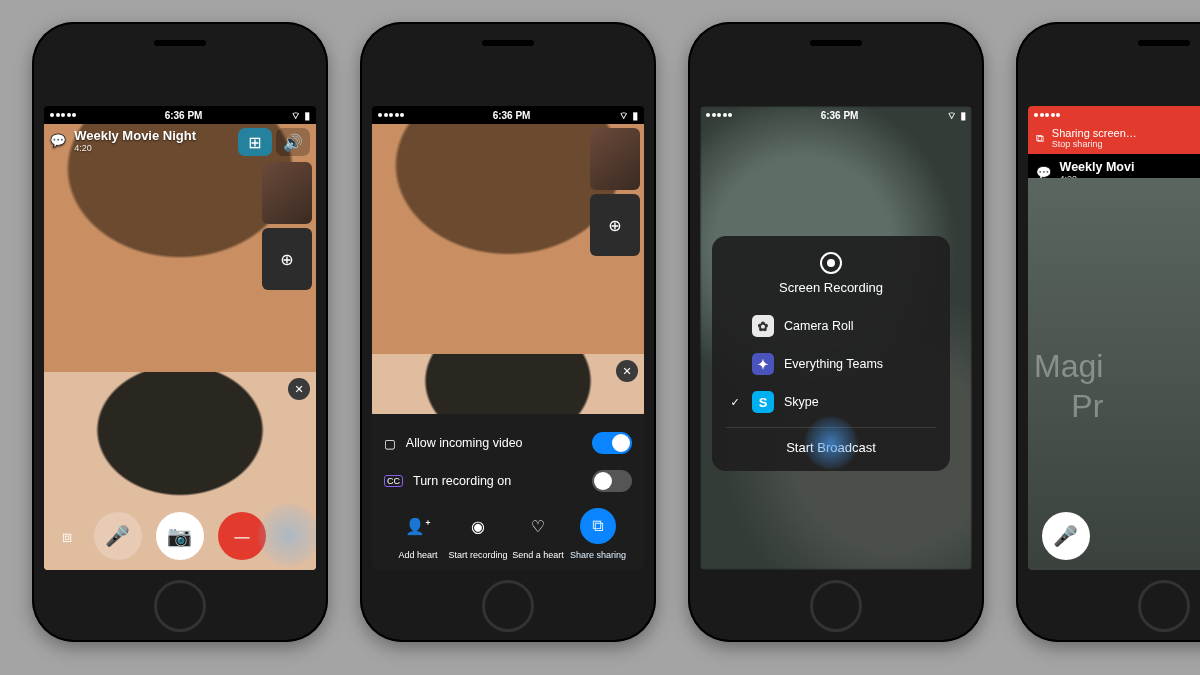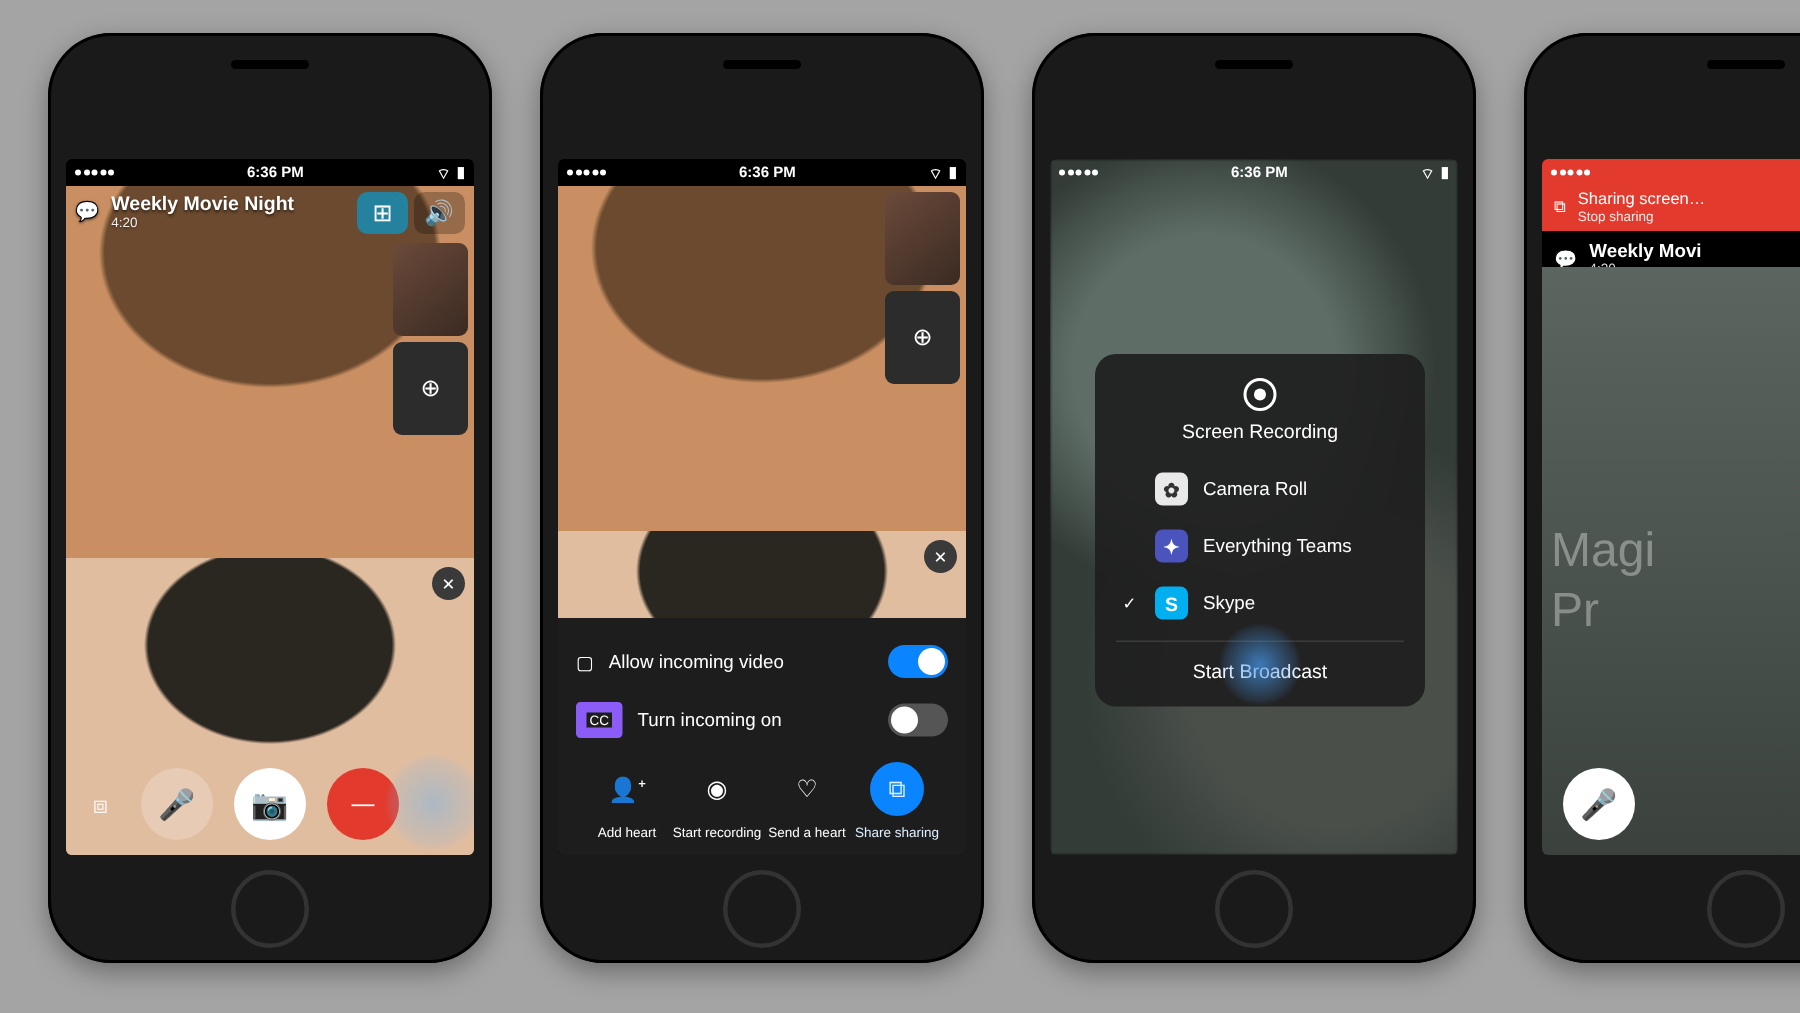--- a/index.html
+++ b/index.html
@@ -193,21 +193,21 @@
       radial-gradient(circle 240px at 70% 75%, #4a4f4a 0 40%, transparent 70%),
       #333c37;
     filter: blur(1px);
   }
   .hint {
     position:absolute; top:56px; left:24px; right:24px;
     text-align:center; font-size:10px; line-height:1.4;
     color:#eaeaea;
   }
   .picker {
-    position:absolute; top:130px; left:30px; right:22px;
+    position:absolute; top:130px; left:12px; right:22px;
     background:rgba(30,30,30,.92);
     border-radius:14px;
     padding:16px 14px 14px;
   }
   .picker h4 {
     text-align:center; font-size:13px; font-weight:500; margin-bottom:12px;
   }
   .picker .rec-ic {
     width:22px; height:22px; border:2px solid #fff; border-radius:50%;
     margin:0 auto 6px; position:relative;
@@ -252,20 +252,21 @@
   .subheader {
     display:flex; align-items:center; gap:8px;
     padding:6px 8px; font-size:12.5px; font-weight:600;
     background:rgba(0,0,0,.45);
   }
   .subheader .sub { font-size:9px; font-weight:400; display:block; opacity:.85;}
   .ghost-text {
     position:absolute; left:6px; top:240px;
     font-size:32px; color:rgba(255,255,255,.35);
     line-height:1.25;
+    text-align:right;
   }
   .p4 .call-controls { justify-content:flex-start; padding-left:14px; gap:20px;}
 
   
   .phone.p1 { left: 32px; }
   .phone.p2 { left: 360px; }
   .phone.p3 { left: 688px; }
   .phone.p4 { left: 1016px; }
 </style>
 </head>
@@ -381,22 +382,22 @@
     <div class="panel">
       <div class="row">
         <span class="lead">
           <span>▢</span>
           <span>Allow incoming video</span>
         </span>
         <span class="toggle on"></span>
       </div>
       <div class="row">
         <span class="lead">
-          <span style="font-size:9px;border:7px solid #8b5cf6;border-radius:3px;padding:0 2px">CC</span>
-          <span>Turn incoming on</span>
+          <span style="font-size:9px;border:1px solid #8b5cf6;border-radius:3px;padding:0 2px">CC</span>
+          <span>Turn recording on</span>
         </span>
         <span class="toggle off"></span>
       </div>
 
       <div class="action-row">
         <div class="act">
           <span class="ic">👤⁺</span>
           <span>Add heart</span>
         </div>
         <div class="act">

